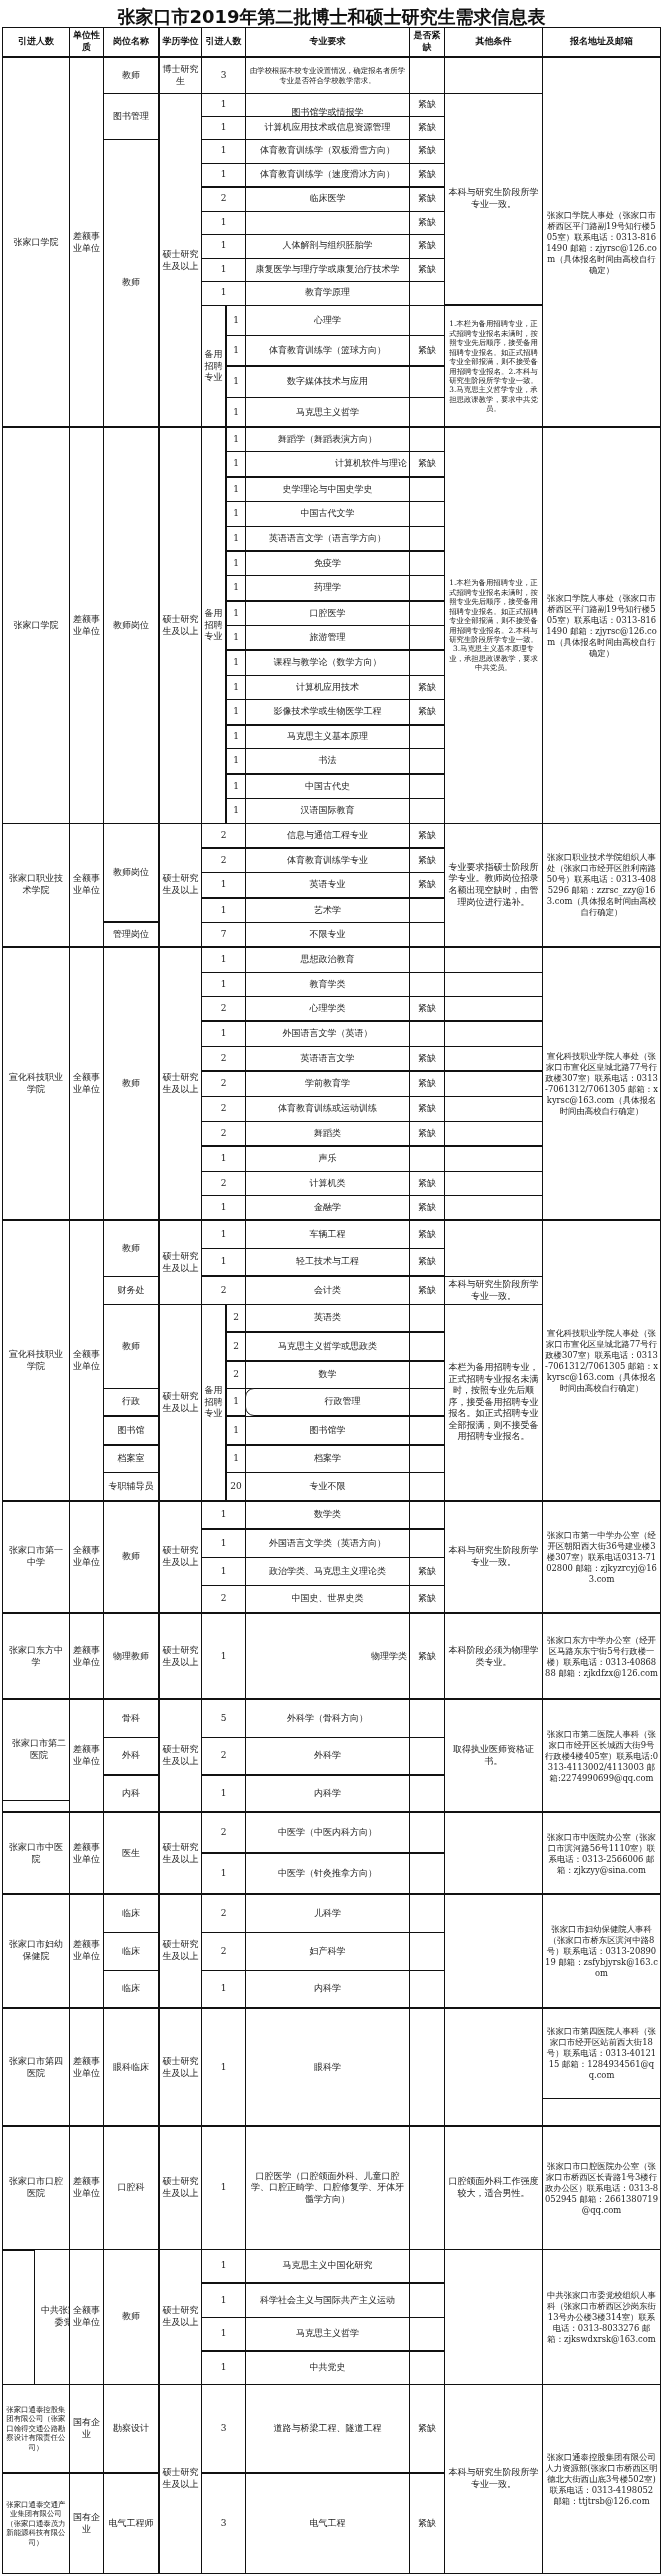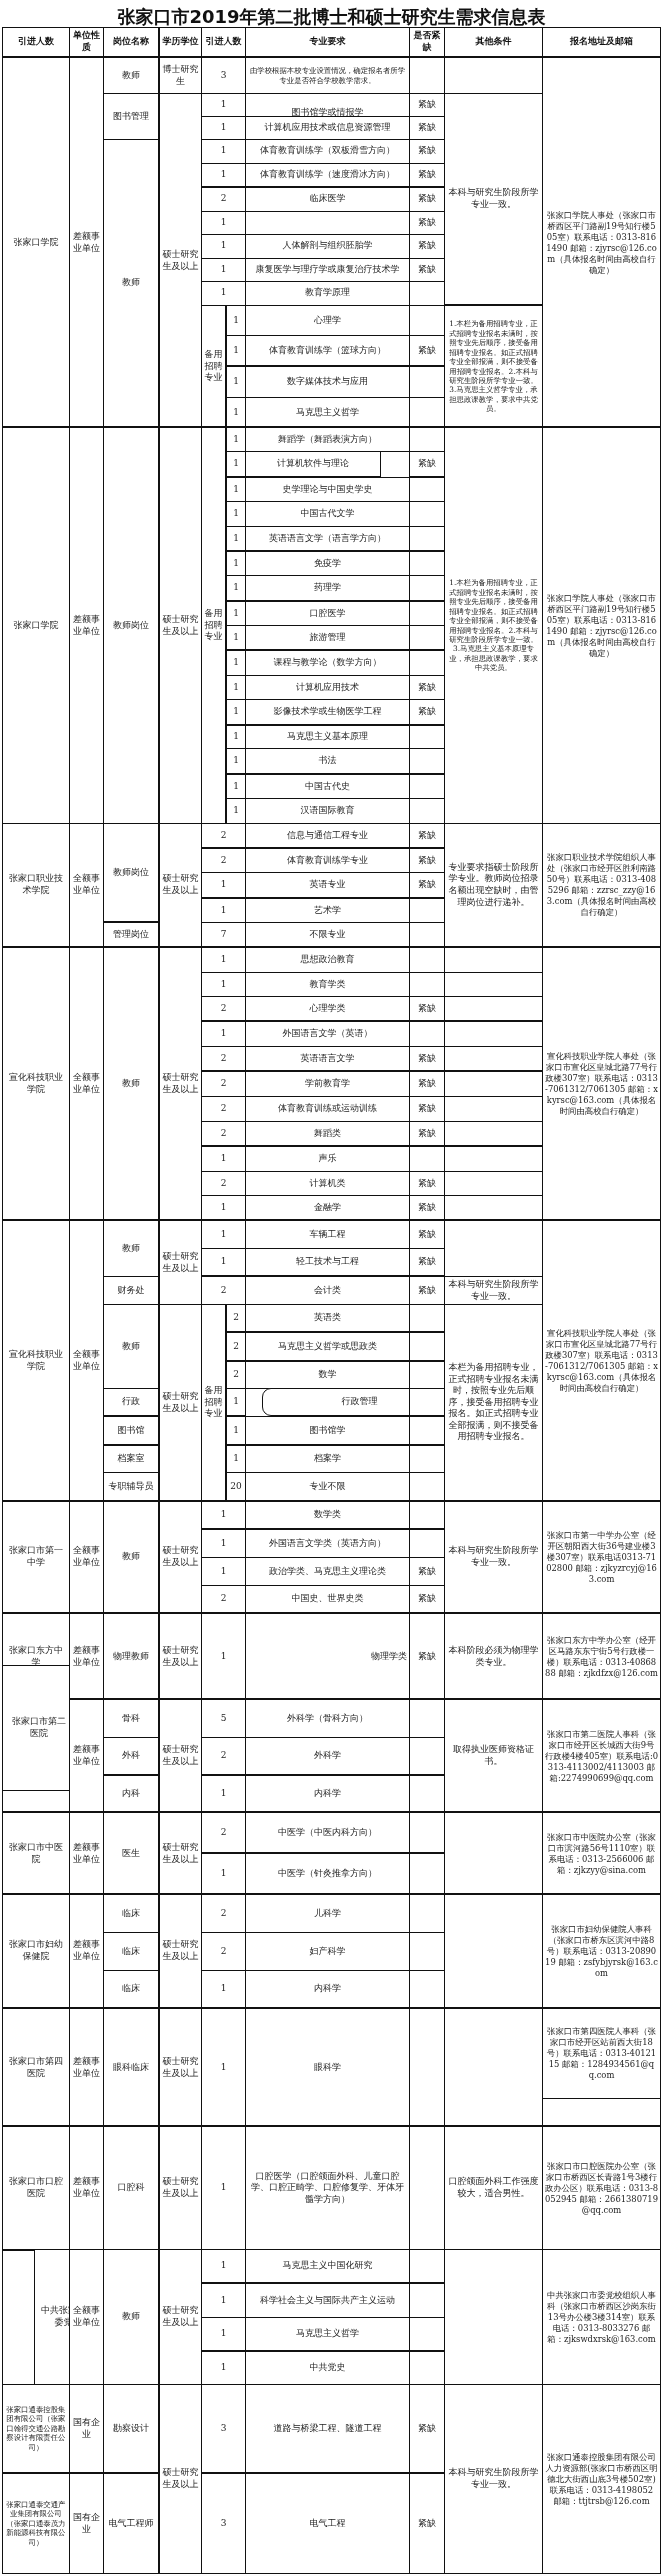--- a/index.html
+++ b/index.html
@@ -226,21 +226,21 @@
     </div>
     <div class="cell" style="left: 245px; top: 427px; width: 165px; height: 25px;">
       <span>舞蹈学（舞蹈表演方向）</span>
     </div>
     <div class="cell" style="left: 409px; top: 427px; width: 36px; height: 25px;">
       <span></span>
     </div>
     <div class="cell" style="left: 226px; top: 451px; width: 20px; height: 26px;">
       <span>1</span>
     </div>
-    <div class="cell" style="left: 245px; top: 451px; width: 136px; height: 26px;">
+    <div class="cell" style="left: 245px; top: 451px; width: 165px; height: 26px; justify-content: flex-end;">
       <span>计算机软件与理论</span>
     </div>
     <div class="cell" style="left: 409px; top: 451px; width: 36px; height: 26px;">
       <span>紧缺</span>
     </div>
     <div class="cell" style="left: 226px; top: 477px; width: 20px; height: 25px;">
       <span>1</span>
     </div>
     <div class="cell" style="left: 245px; top: 477px; width: 165px; height: 25px;">
       <span>史学理论与中国史学史</span>
@@ -655,21 +655,21 @@
     </div>
     <div class="cell" style="left: 245px; top: 1361px; width: 165px; height: 28px;">
       <span>数学</span>
     </div>
     <div class="cell" style="left: 409px; top: 1361px; width: 36px; height: 28px;">
       <span></span>
     </div>
     <div class="cell" style="left: 226px; top: 1388px; width: 20px; height: 28px;">
       <span>1</span>
     </div>
-    <div class="cell" style="left: 262px; top: 1388px; width: 195px; height: 28px; border-radius: 9px;">
+    <div class="cell" style="left: 245px; top: 1388px; width: 195px; height: 28px; border-radius: 9px;">
       <span>行政管理</span>
     </div>
     <div class="cell" style="left: 409px; top: 1388px; width: 36px; height: 28px;">
       <span></span>
     </div>
     <div class="cell" style="left: 226px; top: 1416px; width: 20px; height: 29px;">
       <span>1</span>
     </div>
     <div class="cell" style="left: 245px; top: 1416px; width: 165px; height: 29px;">
       <span>图书馆学</span>
@@ -778,21 +778,21 @@
     <div class="cell" style="left: 409px; top: 1613px; width: 36px; height: 87px;">
       <span>紧缺</span>
     </div>
     <div class="cell" style="left: 444px; top: 1613px; width: 99px; height: 87px;">
       <span>本科阶段必须为物理学类专业。</span>
     </div>
     <div class="cell addr" style="left: 542px; top: 1613px; width: 119px; height: 87px;">
       <span>张家口东方中学办公室（经开区马路东东宁街5号行政楼一楼）联系电话：0313-4086888 邮箱：zjkdfzx@126.com</span>
     </div>
     <div class="sep" style="top: 1698px;"></div>
-    <div class="cell" style="left: 1.9px; top: 1665px; width: 68px; height: 126px; padding-left: 8px;">
+    <div class="cell" style="left: 1.9px; top: 1699px; width: 68px; height: 102px; padding-left: 8px;">
       <span>张家口市第二医院</span>
     </div>
     <div class="cell" style="left: 69px; top: 1699px; width: 35px; height: 114px;">
       <span>差额事业单位</span>
     </div>
     <div class="cell" style="left: 159px; top: 1699px; width: 43px; height: 114px;">
       <span>硕士研究生及以上</span>
     </div>
     <div class="cell" style="left: 103px; top: 1699px; width: 56px; height: 39px;">
       <span>骨科</span>

